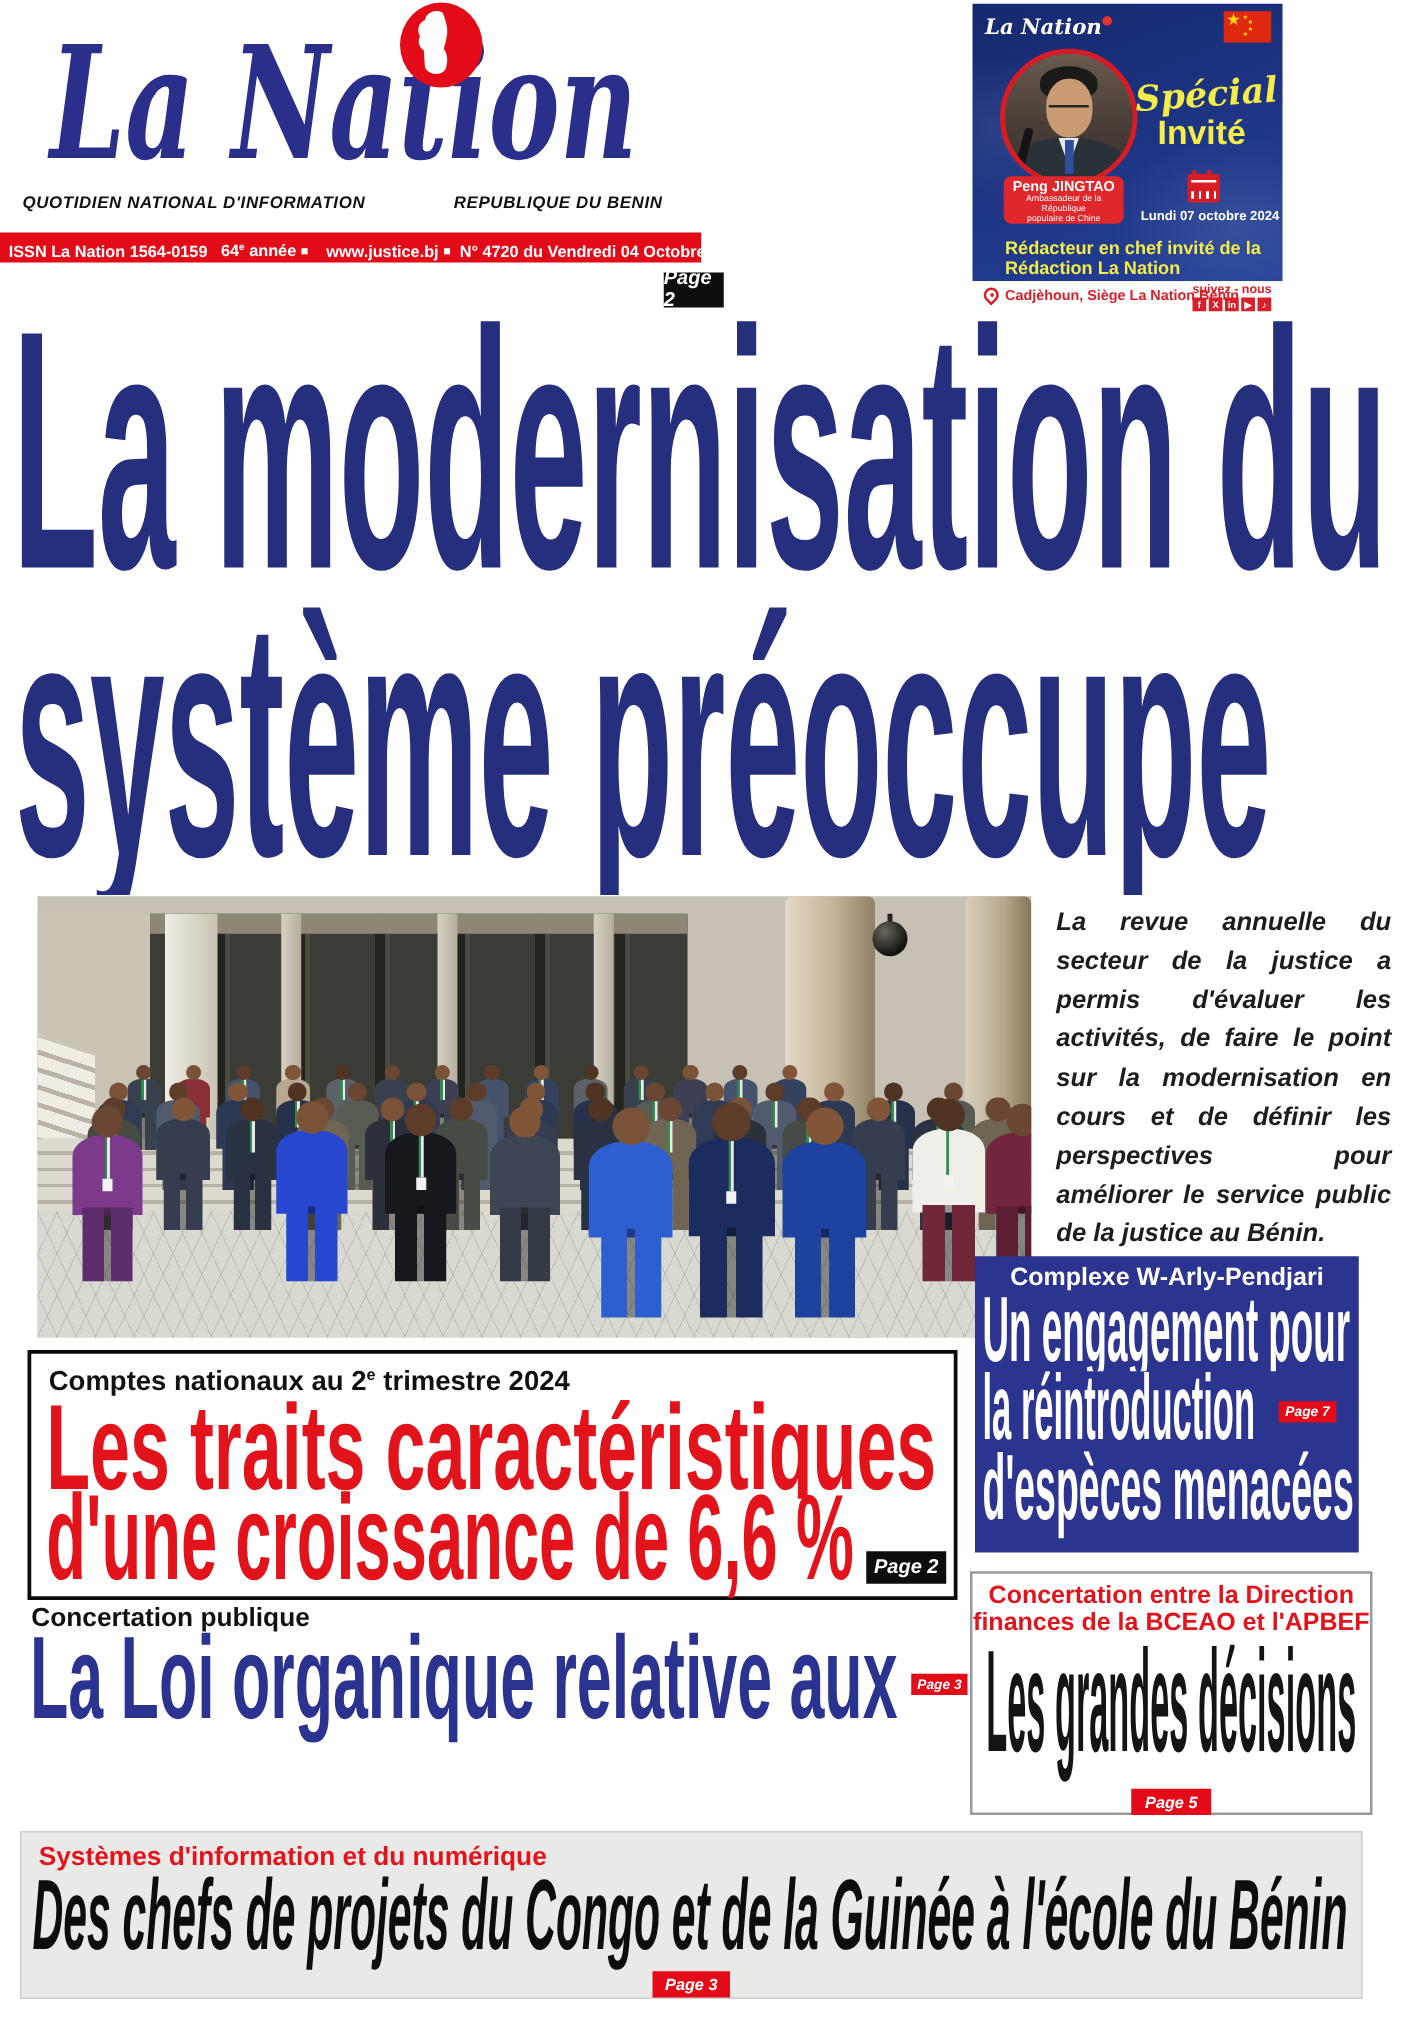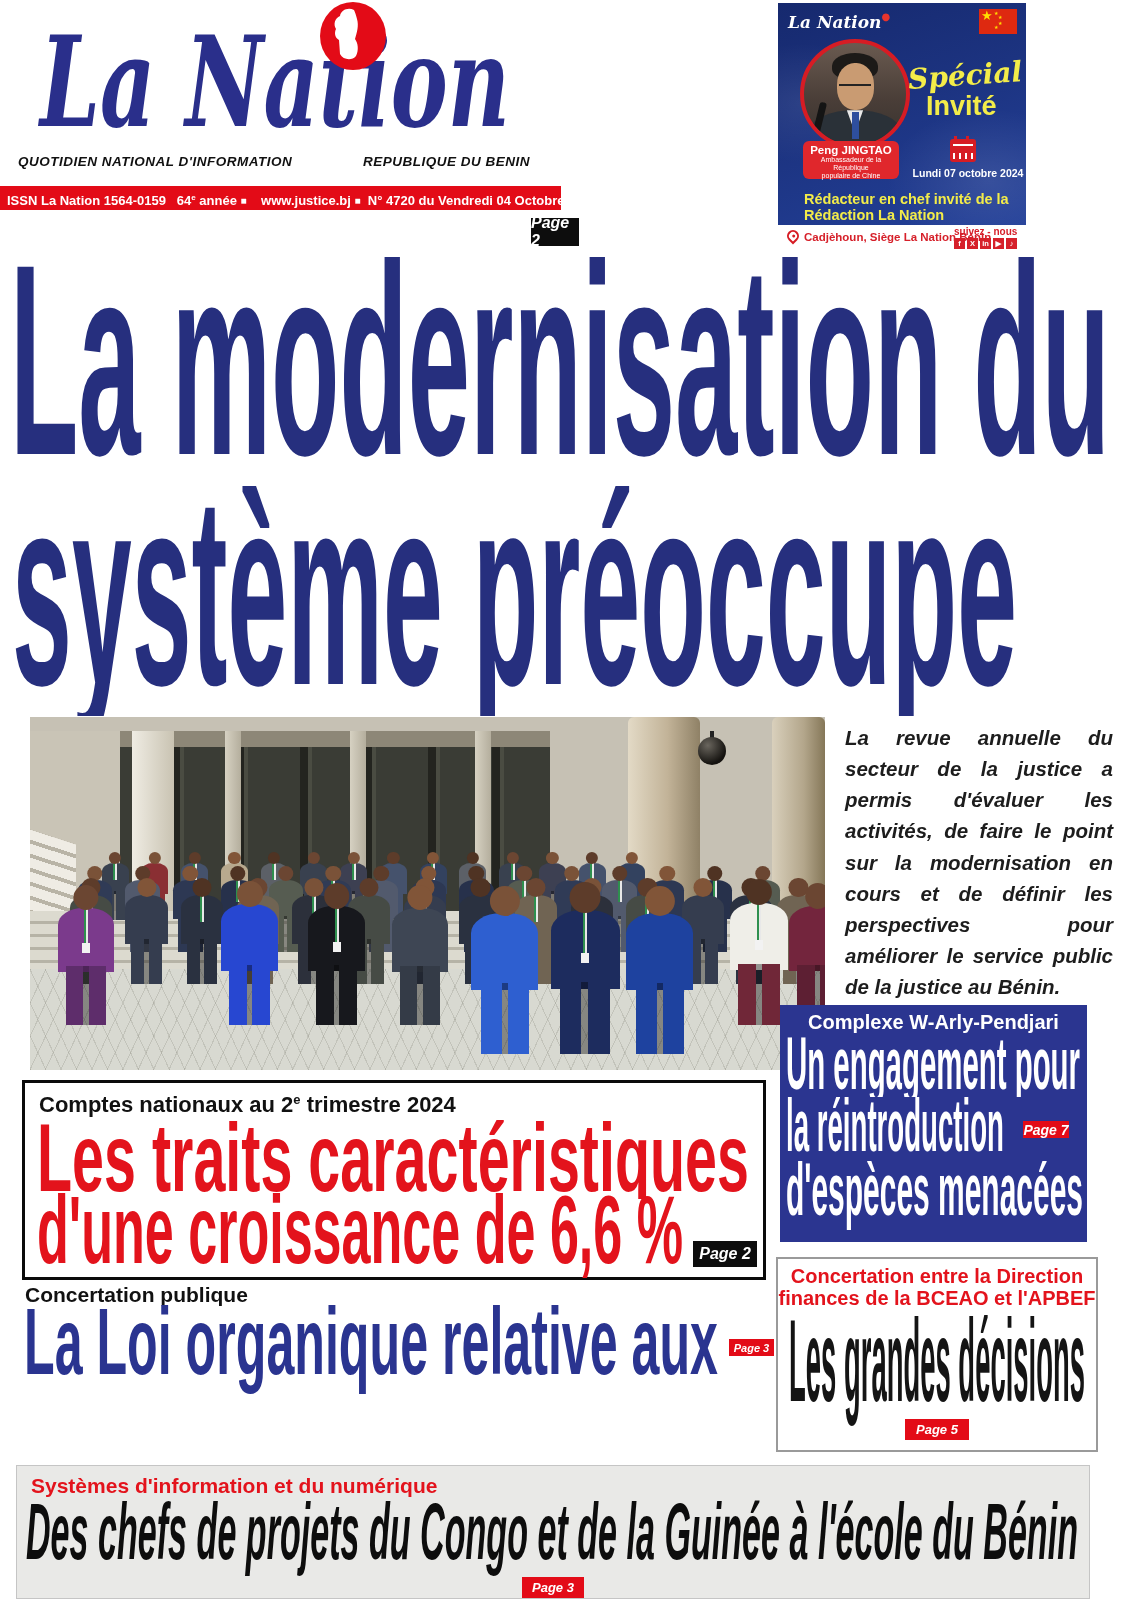--- a/index.html
+++ b/index.html
@@ -98,36 +98,36 @@
   .p-head{position:absolute;left:50%;transform:translateX(-50%);top:0;border-radius:50%;}
   .p-torso{position:absolute;left:0;width:100%;}
   .p-lan{position:absolute;left:50%;transform:translateX(-50%);top:0;width:4px;height:55%;
          background:linear-gradient(90deg,#2e8f4e 0 2px,#e8e8e8 2px 4px);}
   .p-badge{position:absolute;left:50%;transform:translateX(-50%);width:8px;height:10px;background:#f2f2f2;}
   .p-legs{position:absolute;left:14%;width:72%;bottom:0;}
 
   
   #wap{left:780px;top:1005px;width:307px;height:237px;background:#2b3590;z-index:6;}
   #wap-kicker{left:0;top:6px;width:100%;text-align:center;color:#fff;font-weight:bold;font-size:20px;}
-  #wap-badge{left:243px;top:116px;width:46px;height:17px;font-size:14px;}
+  #wap-badge{left:243px;top:116px;width:46px;height:17px;font-size:11px;}
 
   
   #eco{left:22px;top:1080px;width:744px;height:200px;background:#fff;border:3px solid #0a0a0a;box-sizing:border-box;z-index:5;}
   #eco-kicker{left:14px;top:9px;font-size:22px;font-weight:bold;color:#111;}
   #eco-kicker sup{font-size:13px;}
   #eco-badge{left:668px;top:158px;width:64px;height:26px;font-size:16px;}
 
   
   #gov-kicker{left:25px;top:1283px;font-size:21px;font-weight:bold;color:#111;}
   #gov-badge{left:729px;top:1339px;width:45px;height:17px;font-size:11px;}
 
   
   #bceao{left:776px;top:1257px;width:322px;height:195px;background:#fff;border:2px solid #9a9a9a;box-sizing:border-box;}
   .bceao-k{left:0;width:100%;text-align:center;color:#e3131c;font-weight:bold;font-size:20px;}
-  #bceao-badge{left:50%;transform:translateX(-50%);top:160px;width:64px;height:21px;font-size:13px;}
+  #bceao-badge{left:50%;transform:translateX(-50%);top:172px;width:64px;height:21px;font-size:13px;}
 
   
   #digital{left:16px;top:1465px;width:1074px;height:134px;background:#e9e9e7;border:1px solid #c5c5c5;box-sizing:border-box;}
   #dig-kicker{left:14px;top:8px;font-size:21px;font-weight:bold;color:#e3131c;}
   #dig-badge{left:50%;transform:translateX(-50%);top:111px;width:62px;height:21px;font-size:13px;}
 </style>
 </head>
 <body>
 
 <div id="page">

